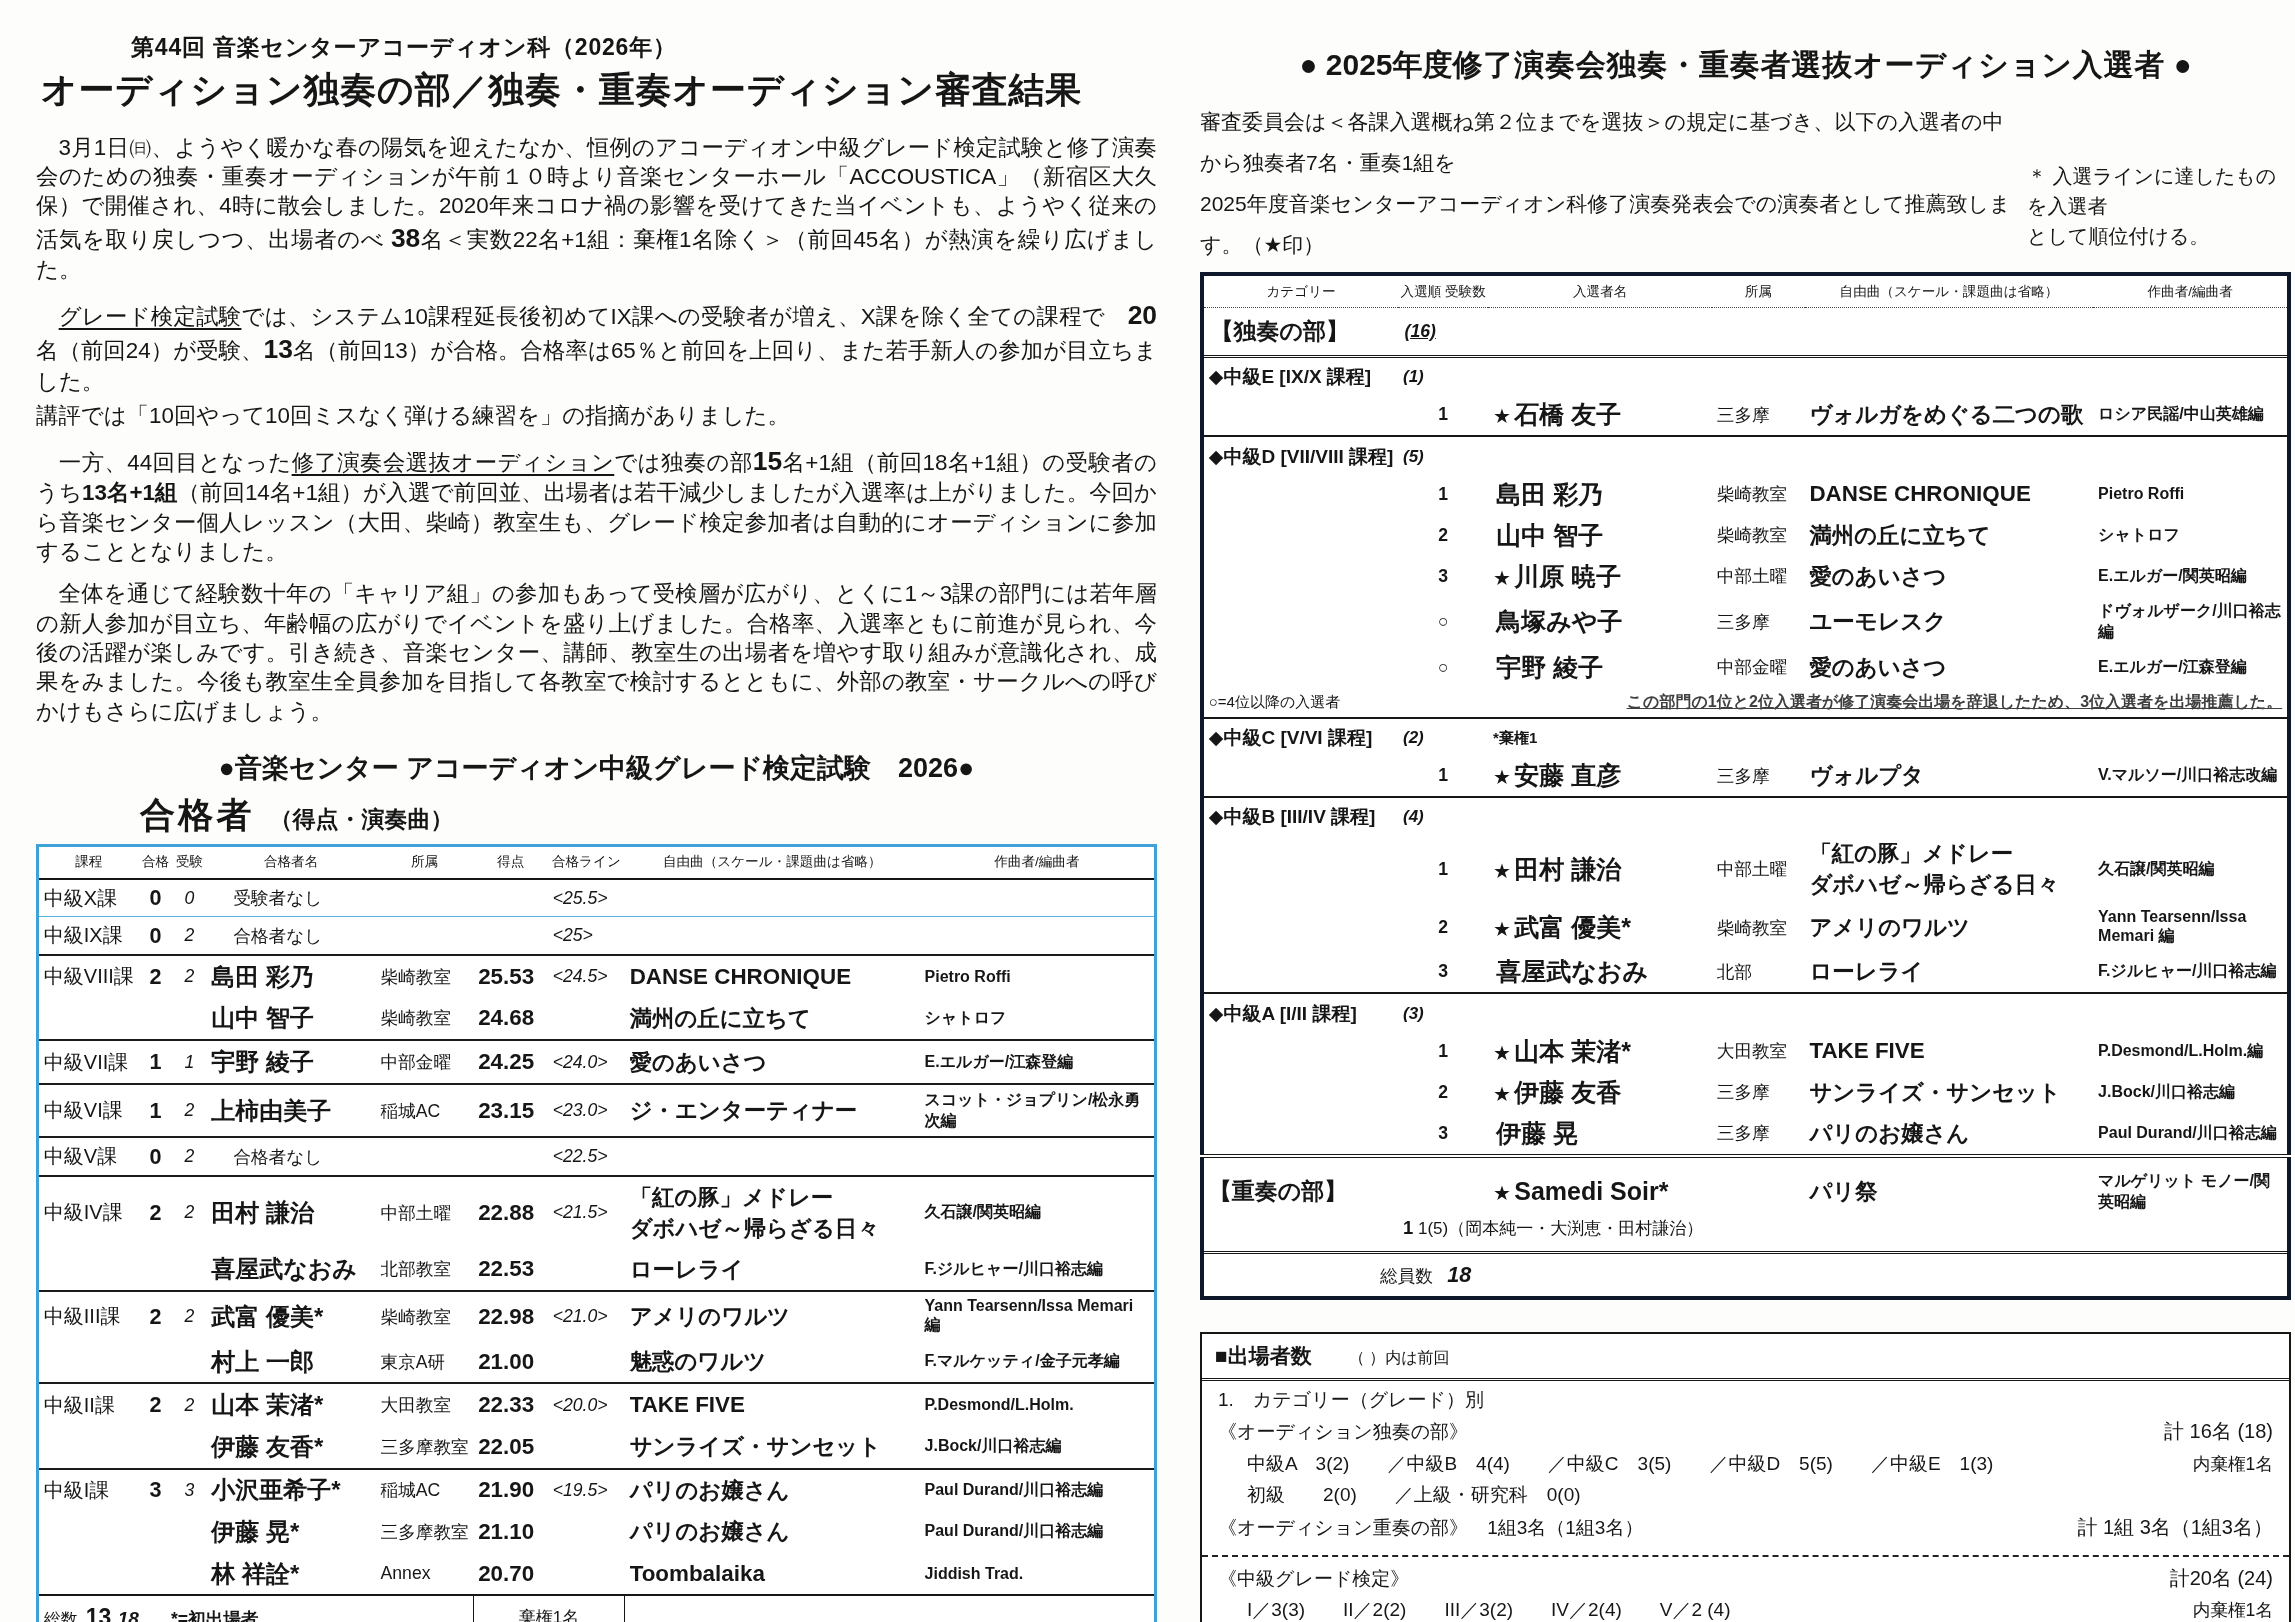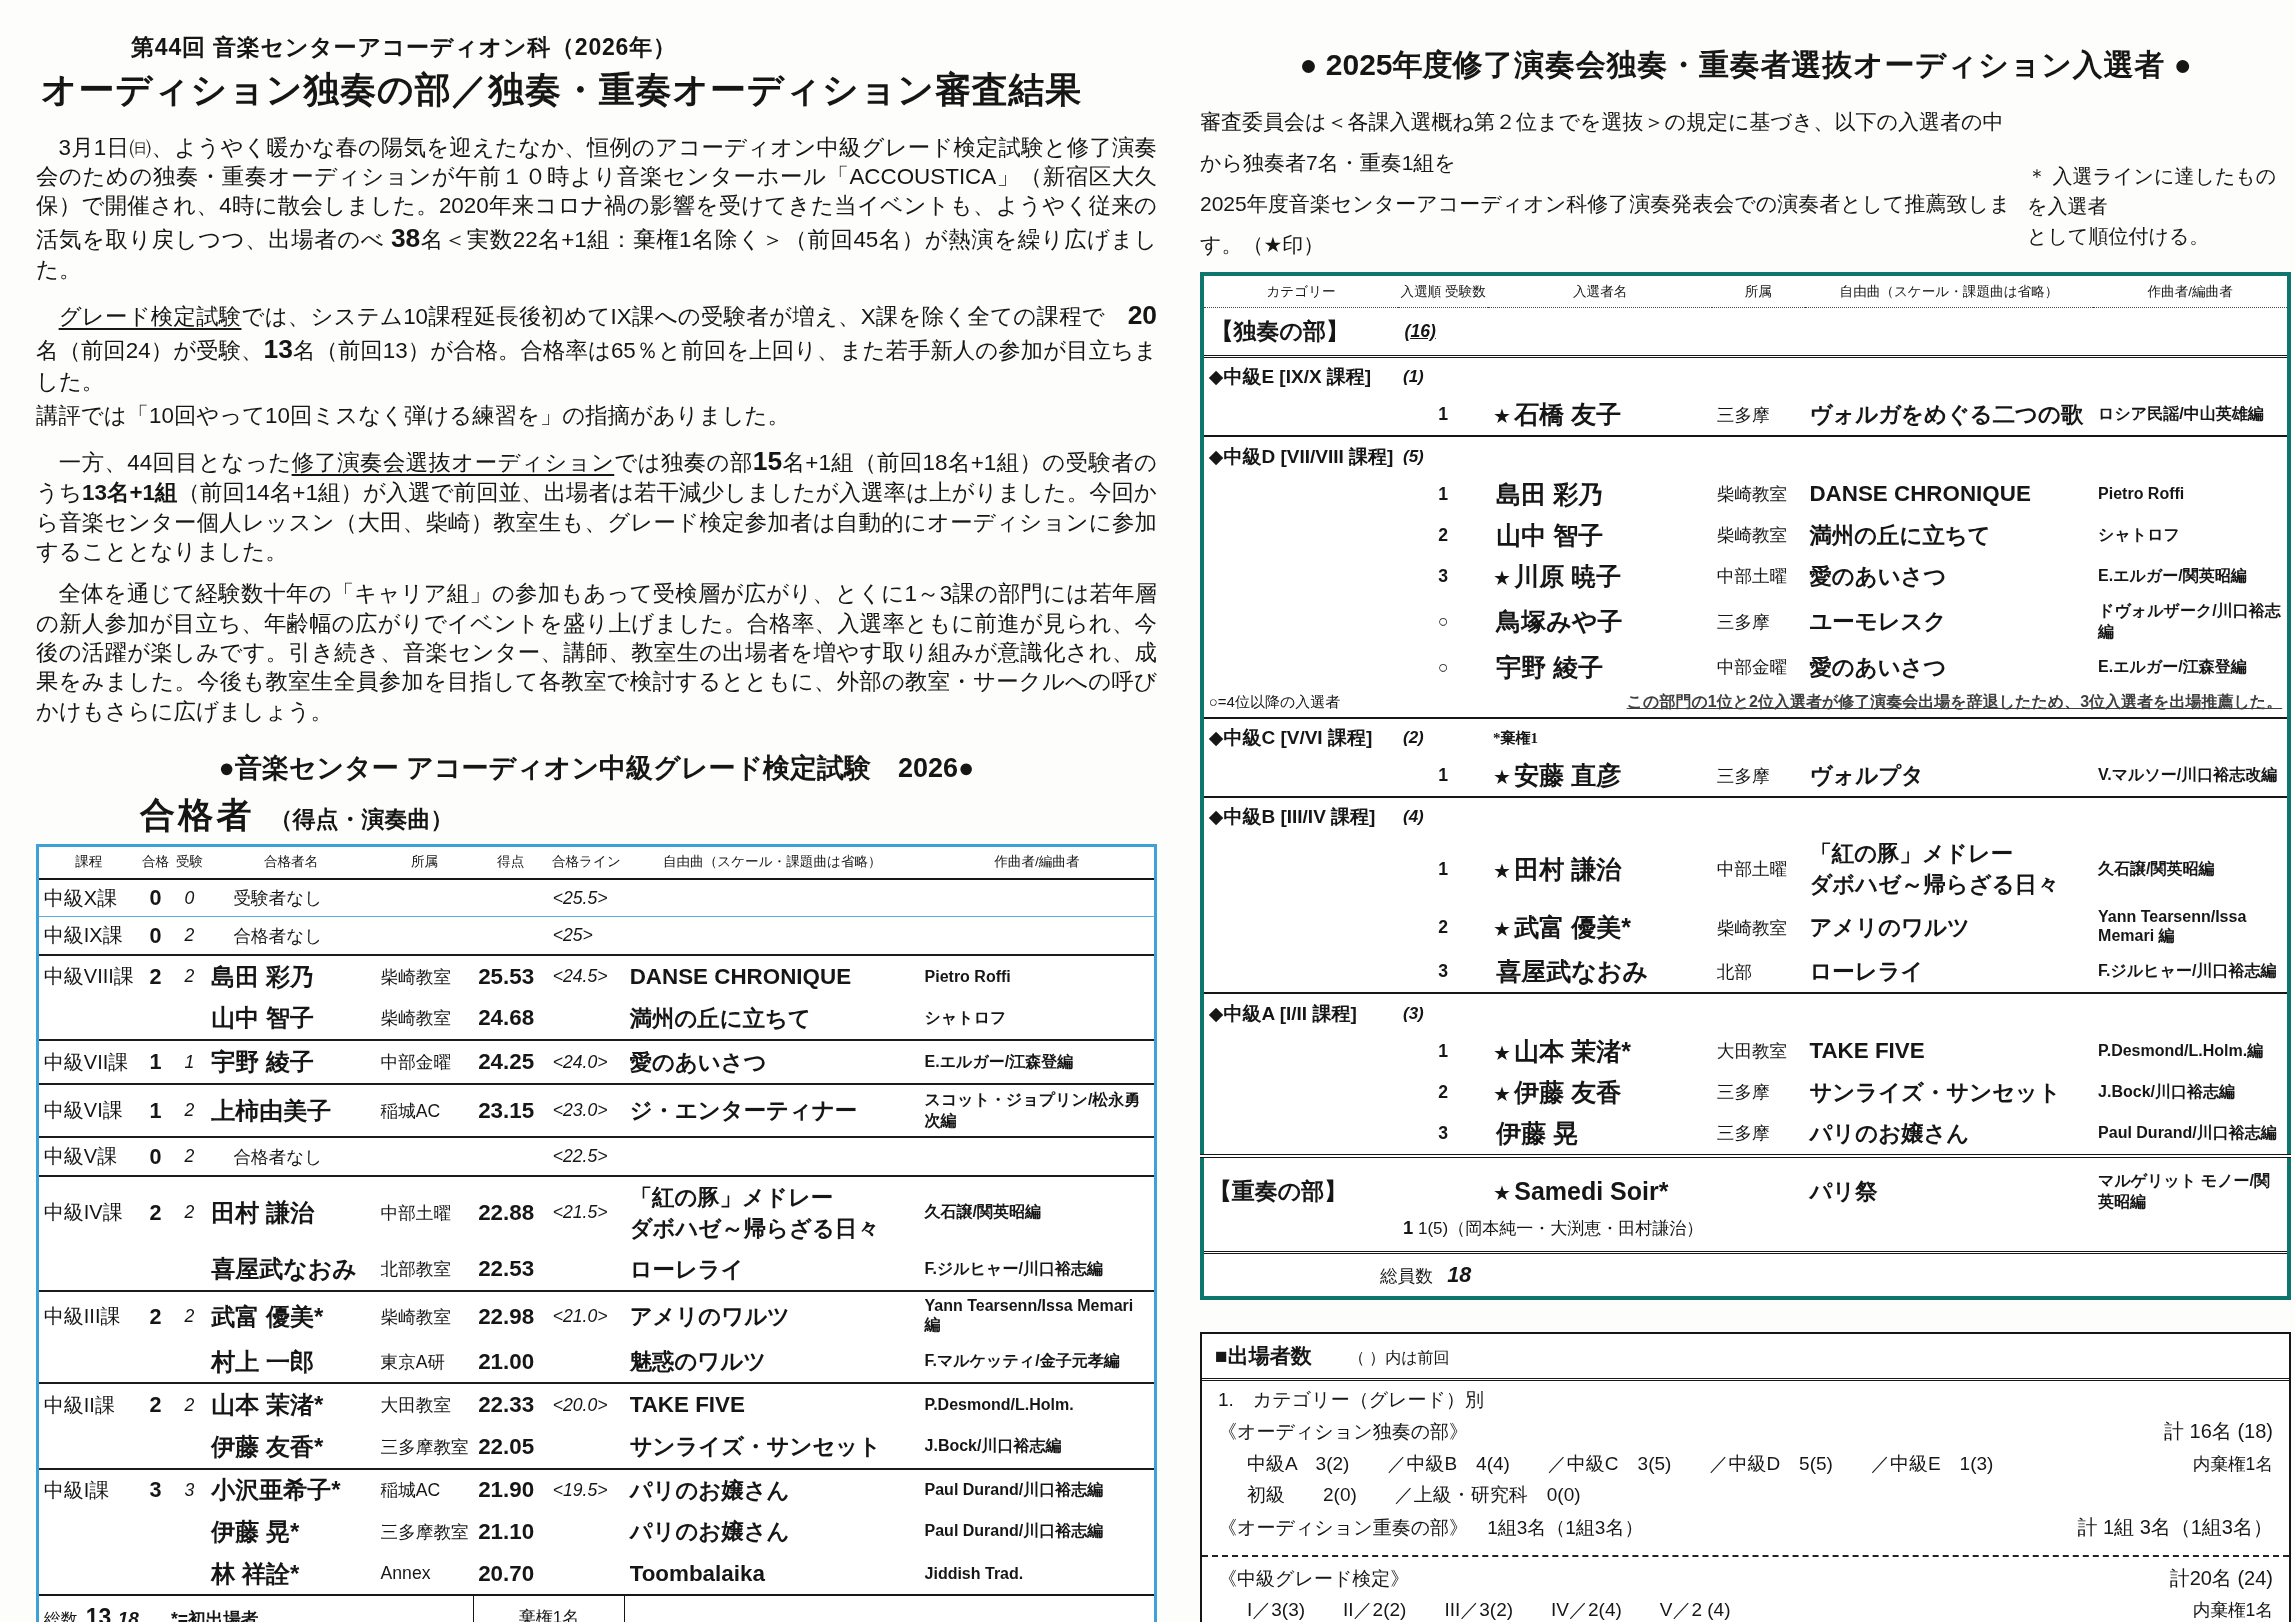--- a/index.html
+++ b/index.html
@@ -51,30 +51,30 @@
   td.t-abst{border-left:1.6px solid #161616;border-right:1.6px solid #161616;font-size:17px;text-align:center;}
 
   
   .r-title{text-align:center;font-size:30px;margin:0 0 16px;white-space:nowrap;}
   .rt-pre,.rt-post{font-weight:600;}
   .rt-main{font-weight:900;letter-spacing:0.8px;}
   .r-introwrap{position:relative;padding-right:269px;}
   .r-intro{font-size:21px;line-height:1.95;margin:0;}
   .r-note{position:absolute;right:0;top:59px;width:264px;font-size:20px;line-height:1.5;}
 
-  table.rtab{border-collapse:collapse;width:100%;border:4px solid #0f766e;margin-top:6.4px;background:#fff;}
+  table.rtab{border-collapse:collapse;width:100%;border:4px solid #0f172a;margin-top:6.4px;background:#fff;}
   .rtab th{font-size:13.6px;font-weight:400;padding:6.4px 2.4px;text-align:center;border-bottom:1.6px dotted #444;white-space:nowrap;}
   .rtab td{padding:4px 4.8px;vertical-align:middle;}
   tr.sec td{border-bottom:3.2px double #161616;padding:8px 6.4px;}
   .sec-label{font-weight:900;font-size:23px;white-space:nowrap;}
   .sec-count{font-style:italic;font-size:17.6px;font-weight:700;text-decoration:underline;}
   tr.cat td{border-top:2.4px solid #161616;padding-top:6.4px;}
   .cat-label{font-weight:800;font-size:19px;white-space:nowrap;}
   .cat-count{font-style:italic;font-size:17px;font-weight:700;}
-  .cat-extra{font-size:15px;font-weight:700;font-family:Liberation Serif, serif;}
+  .cat-extra{font-size:15px;font-weight:700;}
   .e-rank{font-size:17.6px;font-weight:700;text-align:center;}
   .e-name{font-size:25px;font-weight:800;white-space:nowrap;}
   .e-star{font-size:20px;margin-right:3.2px;}
   .e-group{font-size:17.6px;white-space:nowrap;}
   .e-piece{font-size:22.4px;font-weight:800;}
   .e-piece span{display:block;}
   .e-piece .p2:empty{display:none;}
   .e-comp{font-size:16px;font-weight:600;}
   .noteL{font-size:15px;white-space:nowrap;padding-left:11.2px;}
   .noteR{color:#404040;font-size:16px;font-weight:700;text-decoration:underline;text-align:right;}

